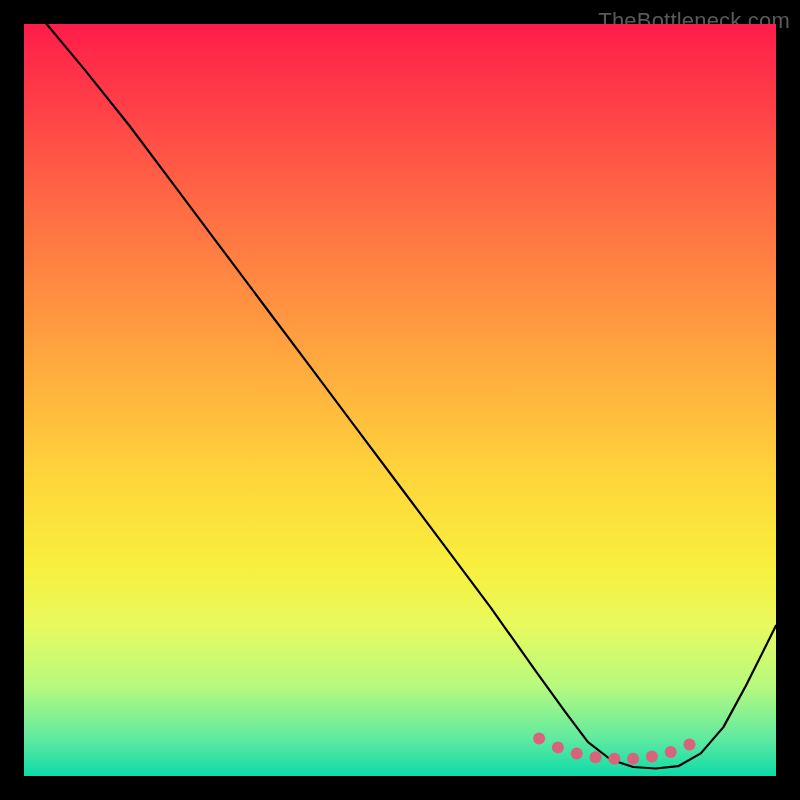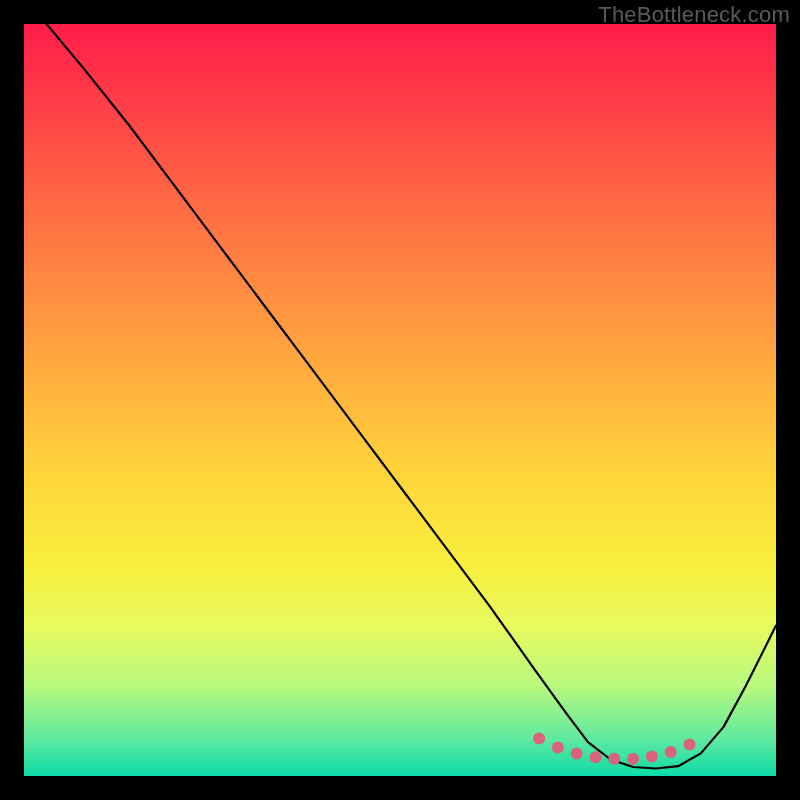--- a/index.html
+++ b/index.html
@@ -40,21 +40,21 @@
   }
   .plot svg {
     position: absolute;
     left: 0;
     top: 0;
     width: 752px;
     height: 752px;
   }
   .watermark {
     position: absolute;
-    top: 2px;
+    top: 8px;
     right: 10px;
     color: #5a5a5a;
     font-size: 22px;
     font-weight: 500;
     letter-spacing: 0.2px;
     font-family: Arial, Helvetica, sans-serif;
   }
 </style>
 </head>
 <body>

